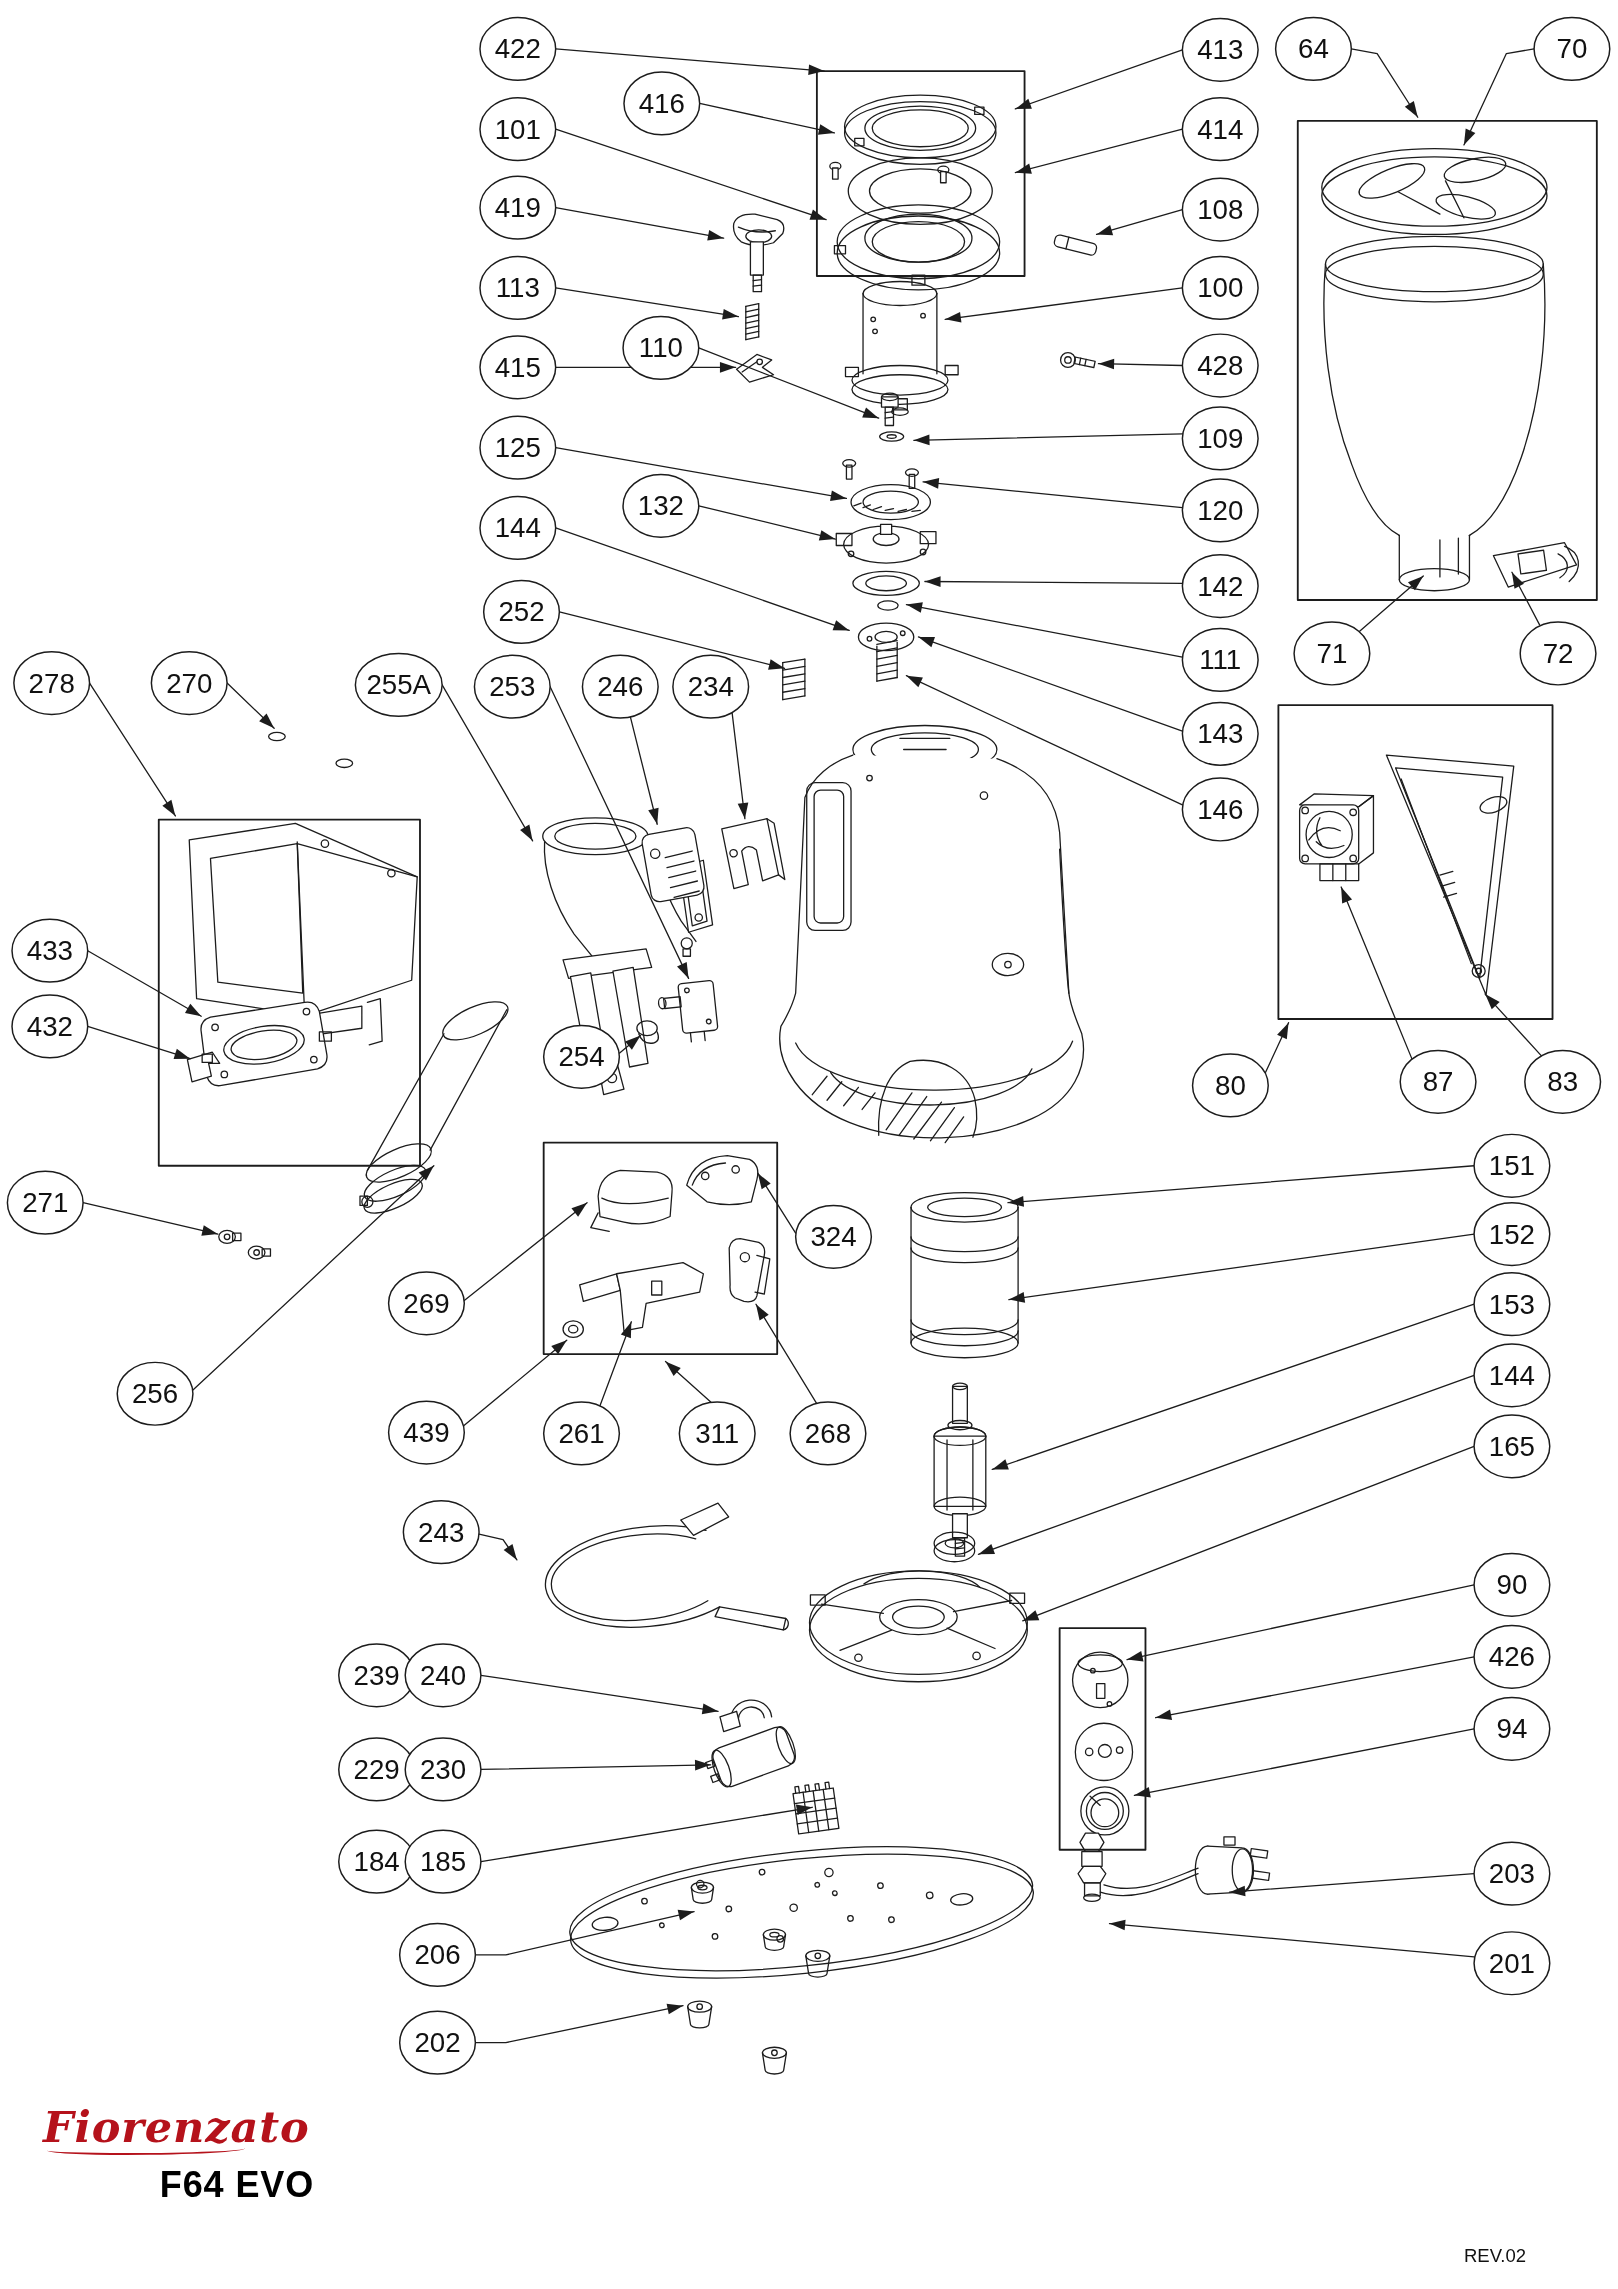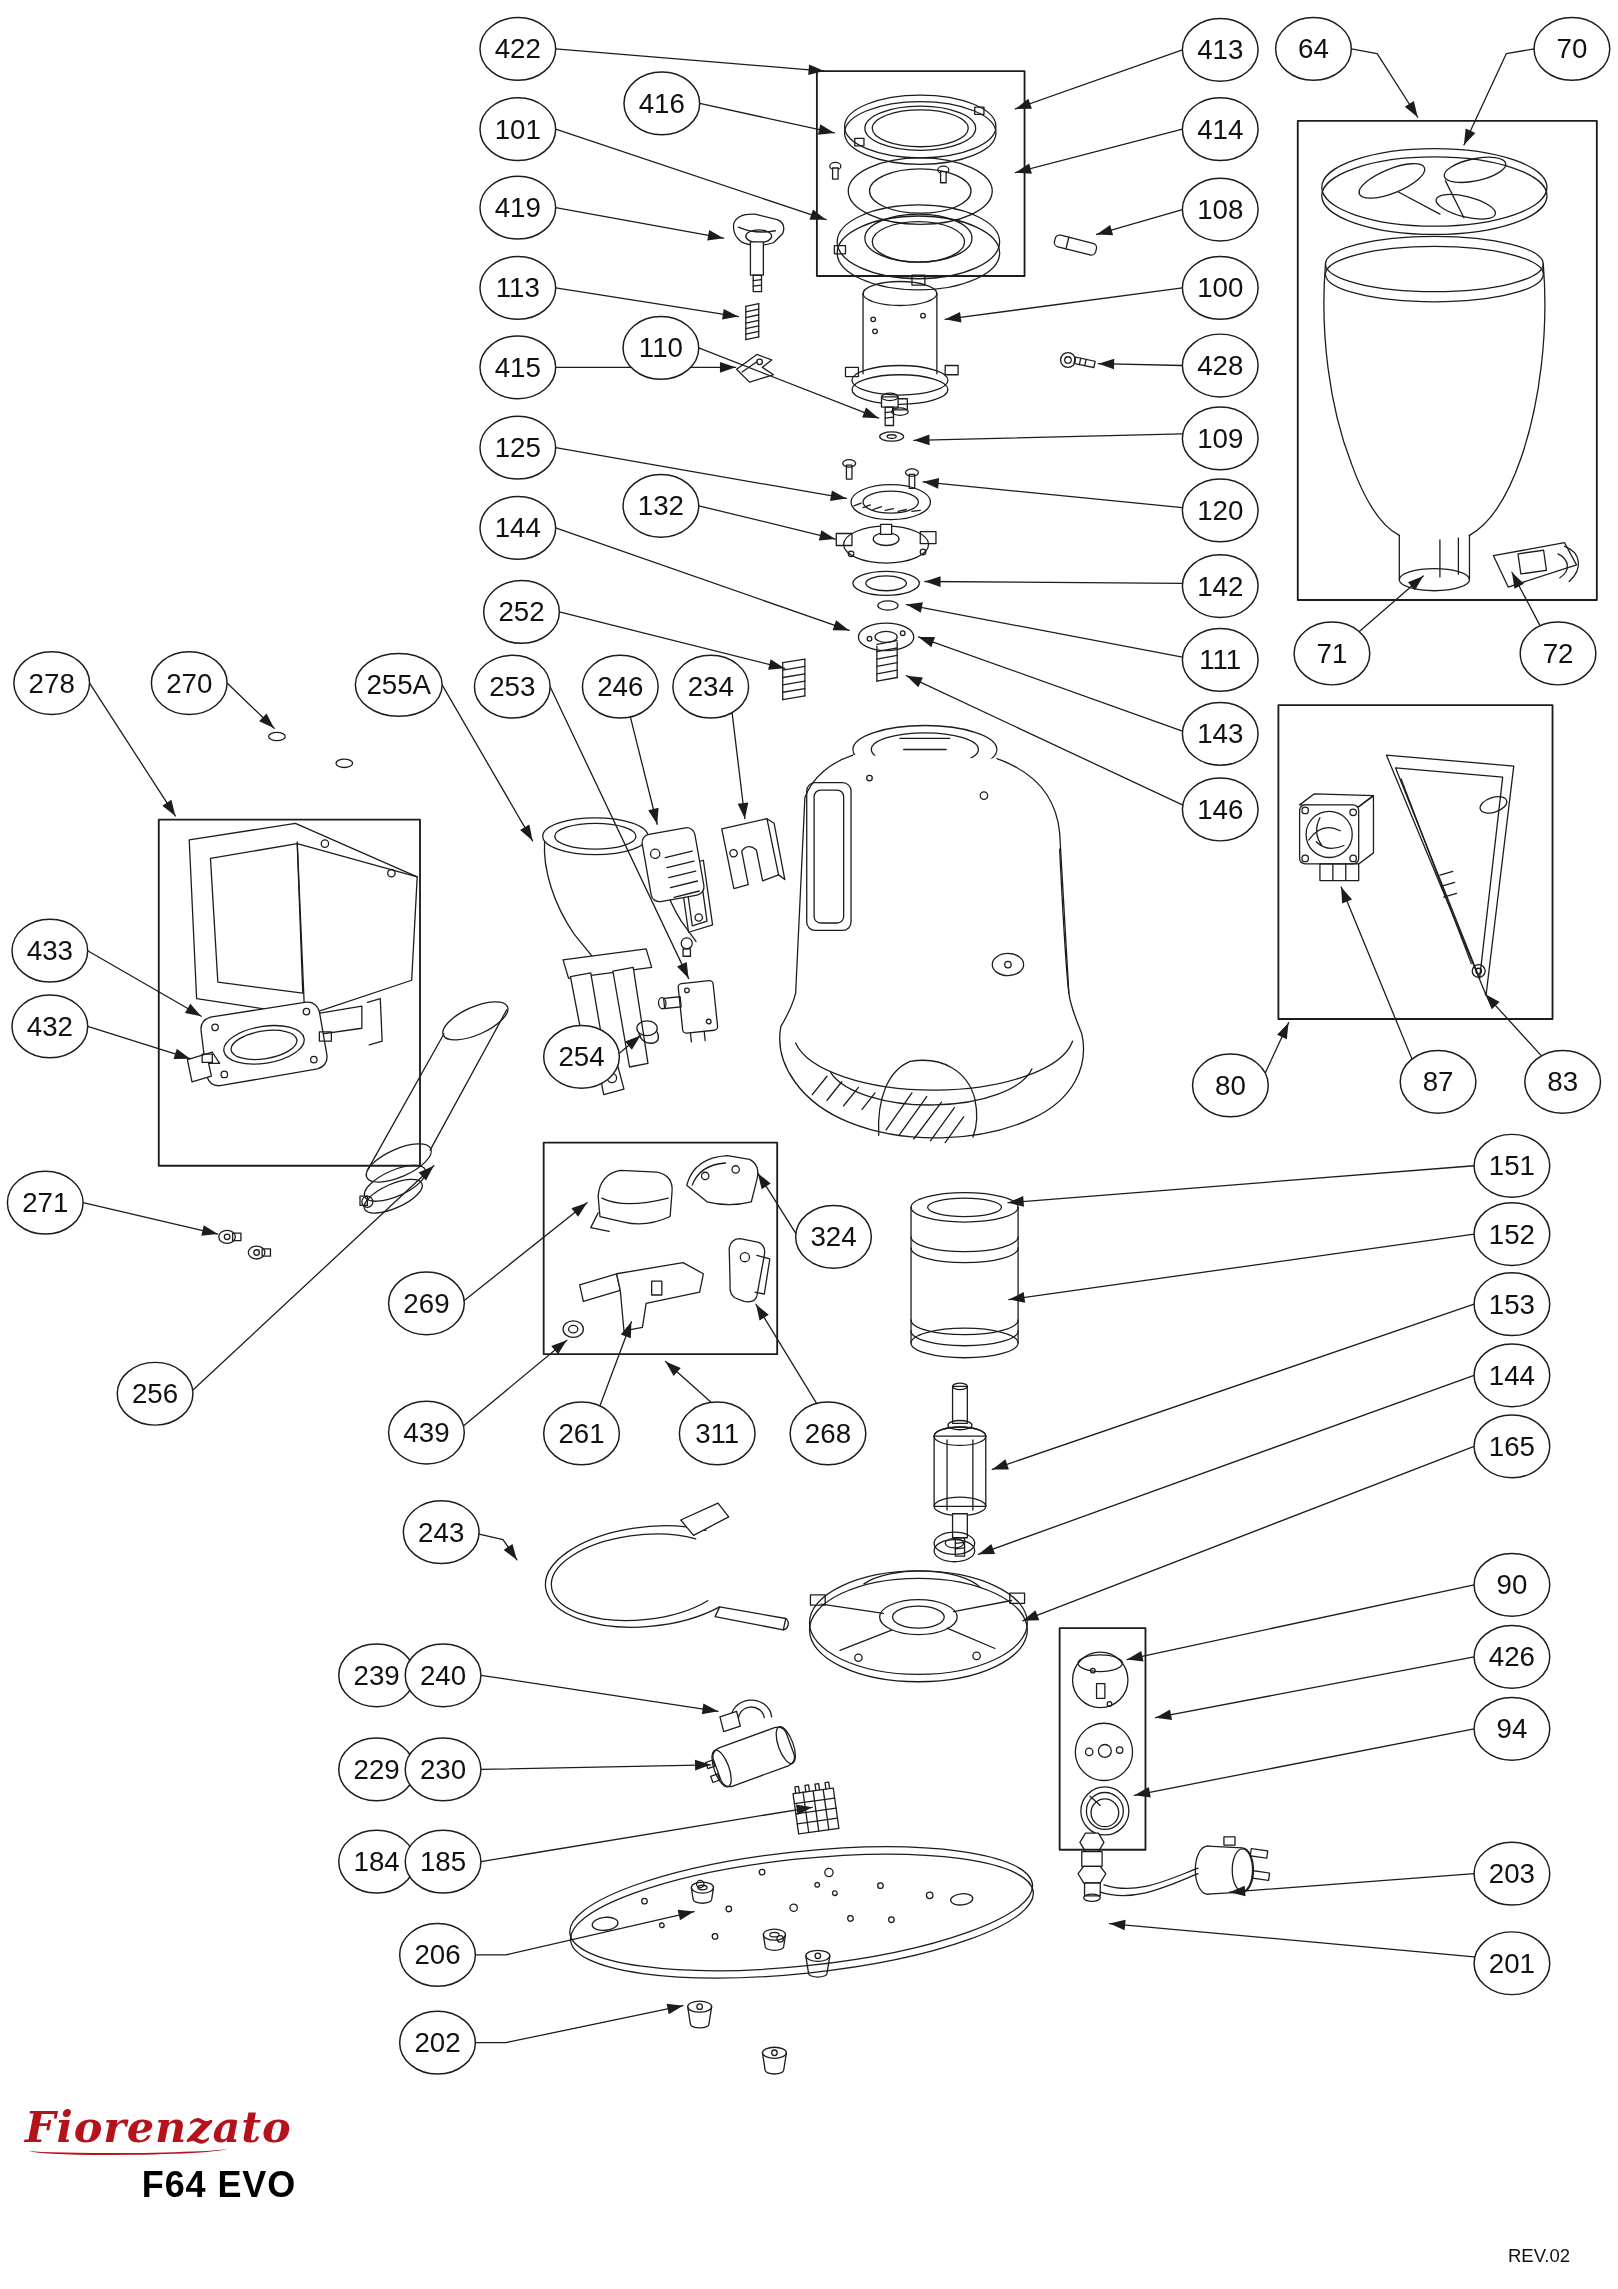--- a/index.html
+++ b/index.html
@@ -1,27 +1,27 @@
 <!DOCTYPE html>
 <html style="font-size:14.8px"><head>
 <meta charset="utf-8">
 <style>
   html,body{margin:0;padding:0;background:#ffffff;}
   #page{position:relative;width:1619px;height:2290px;background:#fff;overflow:hidden;
         font-family:"Liberation Sans", sans-serif;padding-left:40px;}
   #diagram-svg{position:absolute;left:0;top:0;}
   .callout-label{font-family:"Liberation Sans", sans-serif;font-size:30px;fill:#111;}
-  #logo-block{position:absolute;left:25px;top:2106px;width:388px;}
+  #logo-block{position:absolute;left:43px;top:2106px;width:388px;}
   #brand-logo{font-family:"DejaVu Serif", serif;font-style:italic;font-weight:bold;
               font-size:43px;color:#b5121b;letter-spacing:0.9px;line-height:1.0;}
   #brand-underline{width:198px;height:9.2px;border-bottom:2.8px solid #b5121b;
               border-radius:0 0 60% 40%;margin-top:-5.5px;margin-left:3.7px;}
   #model-name{font-family:"Liberation Sans", sans-serif;font-weight:bold;font-size:36px;
               color:#000;margin-top:9.2px;letter-spacing:0.9px;text-align:center;}
-  #rev-label{position:absolute;left:1508px;top:2245px;font-size:18.5px;color:#111;
+  #rev-label{position:absolute;left:1464px;top:2245px;font-size:18.5px;color:#111;
               font-family:"Liberation Sans", sans-serif;}
 </style>
 </head>
 <body>
 
 <div id="page">
 
 <svg id="diagram-svg" width="1619" height="2290" viewBox="0 0 1754 2481" fill="none" stroke="#1c1c1c" stroke-width="1.4" stroke-linejoin="round" stroke-linecap="round">
 
   <g>

